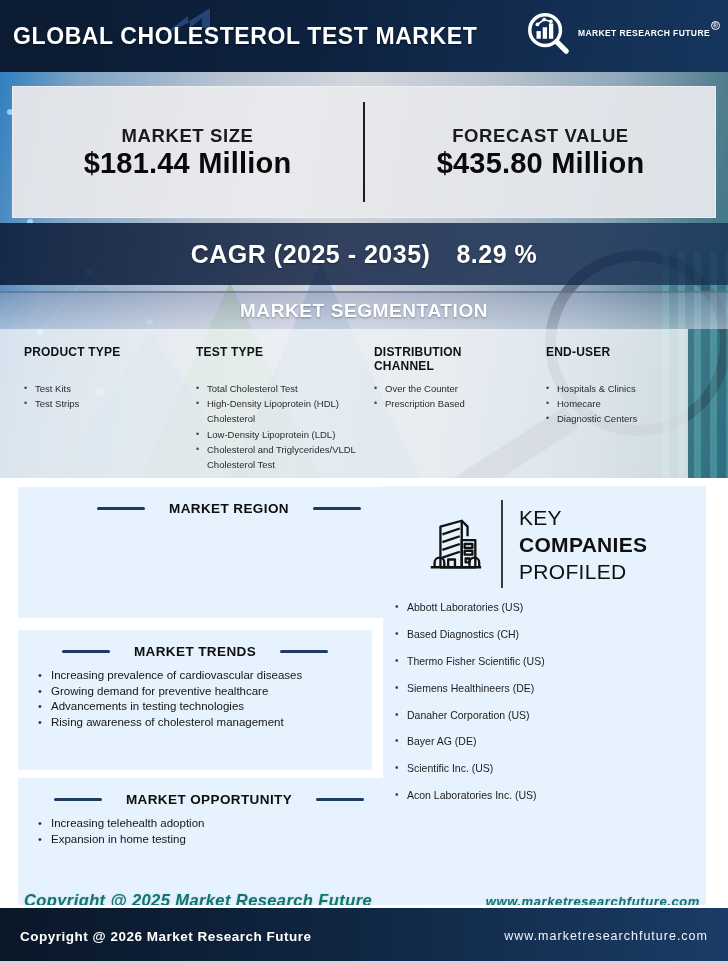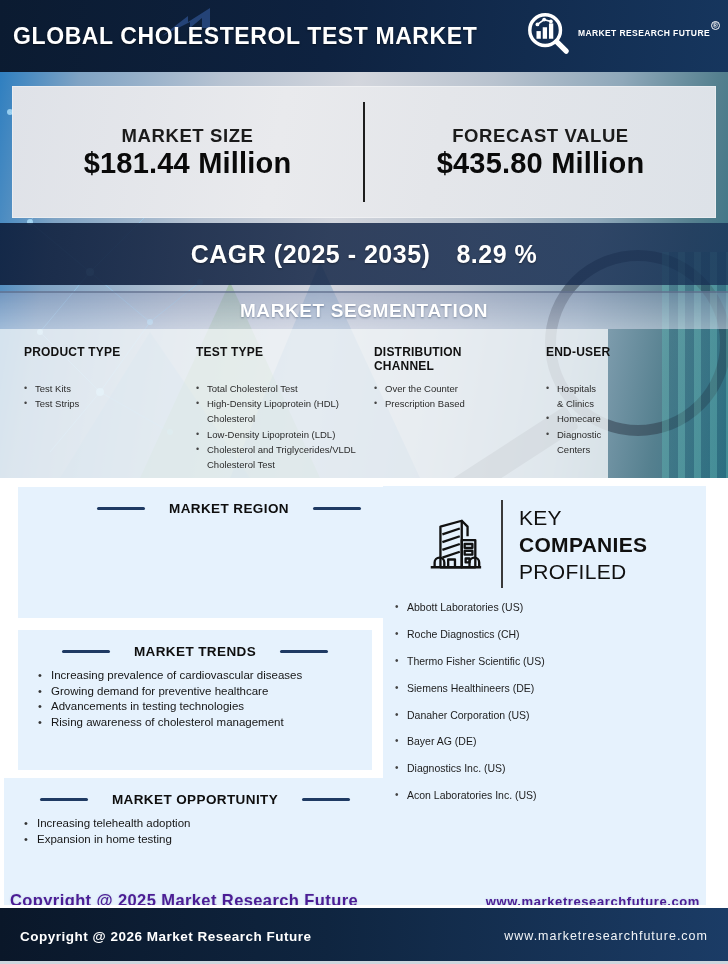--- a/index.html
+++ b/index.html
@@ -42,55 +42,55 @@
     background:linear-gradient(90deg, rgba(12,27,56,.88) 0%, rgba(17,37,72,.82) 60%, rgba(22,46,84,.75) 100%);
     display:flex; align-items:center; justify-content:center; gap:26px; }
   .cagr-banner span { color:#fff; font-size:25px; font-weight:bold; letter-spacing:.5px; text-shadow:0 1px 2px rgba(0,0,0,.4); }
 
   .seg-band { position:absolute; left:0; top:219px; width:728px; height:38px; z-index:2;
     background:linear-gradient(180deg, rgba(150,160,190,.45) 0%, rgba(215,220,235,.55) 100%);
     border-top:2px solid rgba(25,45,85,.45);
     display:flex; align-items:center; justify-content:center; }
   .seg-band span { color:#fff; font-size:19px; font-weight:bold; letter-spacing:.6px; text-shadow:0 1px 2px rgba(40,60,90,.45); }
 
-  .seg-grid { position:absolute; left:0; top:257px; width:608px; height:149px; z-index:2;
+  .seg-grid { position:absolute; left:0; top:257px; width:688px; height:149px; z-index:2;
     background:rgba(243,246,249,.8);
     display:grid; grid-template-columns:172px 178px 172px 1fr; padding:16px 6px 0 24px; }
   .seg-col h3 { font-size:12px; font-weight:bold; color:#111; letter-spacing:.2px; line-height:14px; }
   .seg-head-wrap { height:36px; }
   .seg-col.narrow h3 { max-width:105px; }
   .seg-col ul { list-style:none; }
   .seg-col li { position:relative; font-size:9.5px; color:#2b2b2b; line-height:15.2px; padding-left:11px; padding-right:14px; }
   .seg-col li::before { content:"•"; position:absolute; left:0; top:0; font-size:9px; color:#444; }
 
   
   .main-bg { position:absolute; top:478px; left:0; width:728px; height:430px; background:#ffffff; }
   .box { position:absolute; background:#e6f2fd; overflow:hidden; }
   .box-region { left:18px; top:487px; width:422px; height:131px; }
   .box-trends { left:18px; top:630px; width:354px; height:140px; }
-  .box-opp { left:4px; top:778px; width:382px; height:127px; }
+  .box-opp { left:18px; top:778px; width:382px; height:127px; }
   .box-companies { left:383px; top:486px; width:323px; height:419px; }
 
   .box-title { display:flex; align-items:center; justify-content:center; gap:24px; padding-top:14px; }
   .box-title h2 { font-size:13.5px; font-weight:bold; color:#0e0e0e; letter-spacing:.4px; }
   .dash { width:48px; height:3px; background:#1f3a63; border-radius:2px; }
 
   .bullet-list { list-style:none; margin-top:9px; padding-left:20px; }
   .bullet-list li { position:relative; font-size:11.5px; color:#161616; line-height:15.7px; padding-left:13px; }
   .bullet-list li::before { content:"•"; position:absolute; left:0; top:0; color:#333; font-size:11px; }
 
   .co-header { display:flex; align-items:center; gap:16px; padding:14px 0 0 40px; height:102px; }
   .co-divider { width:2px; height:88px; background:#3a3a3a; }
   .co-title div { font-size:21px; color:#101010; line-height:27px; letter-spacing:.3px; }
   .co-title .bold { font-weight:bold; }
   .co-list { list-style:none; margin-top:12px; padding-left:12px; }
   .co-list li { position:relative; font-size:10.5px; color:#1c1c1c; height:26.9px; line-height:14px; padding-left:12px; }
   .co-list li::before { content:"•"; position:absolute; left:0; top:0; color:#444; font-size:10px; }
 
-  .watermark { position:absolute; color:#4c1d95; font-weight:bold; white-space:nowrap; text-shadow:0 0 2px rgba(120,150,180,.4); }
+  .watermark { position:absolute; color:#0f766e; font-weight:bold; white-space:nowrap; text-shadow:0 0 2px rgba(120,150,180,.4);font-style:italic; }
   .wm-left { left:6px; bottom:-5px; font-size:16.5px; letter-spacing:.4px; }
   .wm-right { right:6px; bottom:-4px; font-size:13px; letter-spacing:.6px; }
 
   
   .footer { position:absolute; left:0; top:908px; width:728px; height:56px;
     background:linear-gradient(90deg,#0a1729 0%,#0f2540 45%,#1b3c66 100%);
     display:flex; align-items:center; justify-content:space-between; padding:0 20px; }
   .footer::after { content:""; position:absolute; left:0; bottom:0; width:100%; height:3px; background:#cdd6de; }
   .footer-left { color:#fff; font-size:13.5px; font-weight:bold; letter-spacing:.5px; }
   .footer-right { color:#f2f5f8; font-size:12.5px; letter-spacing:1px; }
@@ -277,26 +277,26 @@
       </svg>
       <div class="co-divider"></div>
       <div class="co-title">
         <div>KEY</div>
         <div class="bold">COMPANIES</div>
         <div>PROFILED</div>
       </div>
     </div>
     <ul class="co-list">
       <li>Abbott Laboratories (US)</li>
-      <li>Roche Diagnostics (CH)</li>
+      <li>Based Diagnostics (CH)</li>
       <li>Thermo Fisher Scientific (US)</li>
       <li>Siemens Healthineers (DE)</li>
       <li>Danaher Corporation (US)</li>
       <li>Bayer AG (DE)</li>
-      <li>Diagnostics Inc. (US)</li>
+      <li>Scientific Inc. (US)</li>
       <li>Acon Laboratories Inc. (US)</li>
     </ul>
     <span class="watermark wm-right">www.marketresearchfuture.com</span>
   </div>
 
   <footer class="footer">
     <span class="footer-left">Copyright @ 2026 Market Research Future</span>
     <span class="footer-right">www.marketresearchfuture.com</span>
   </footer>
 

